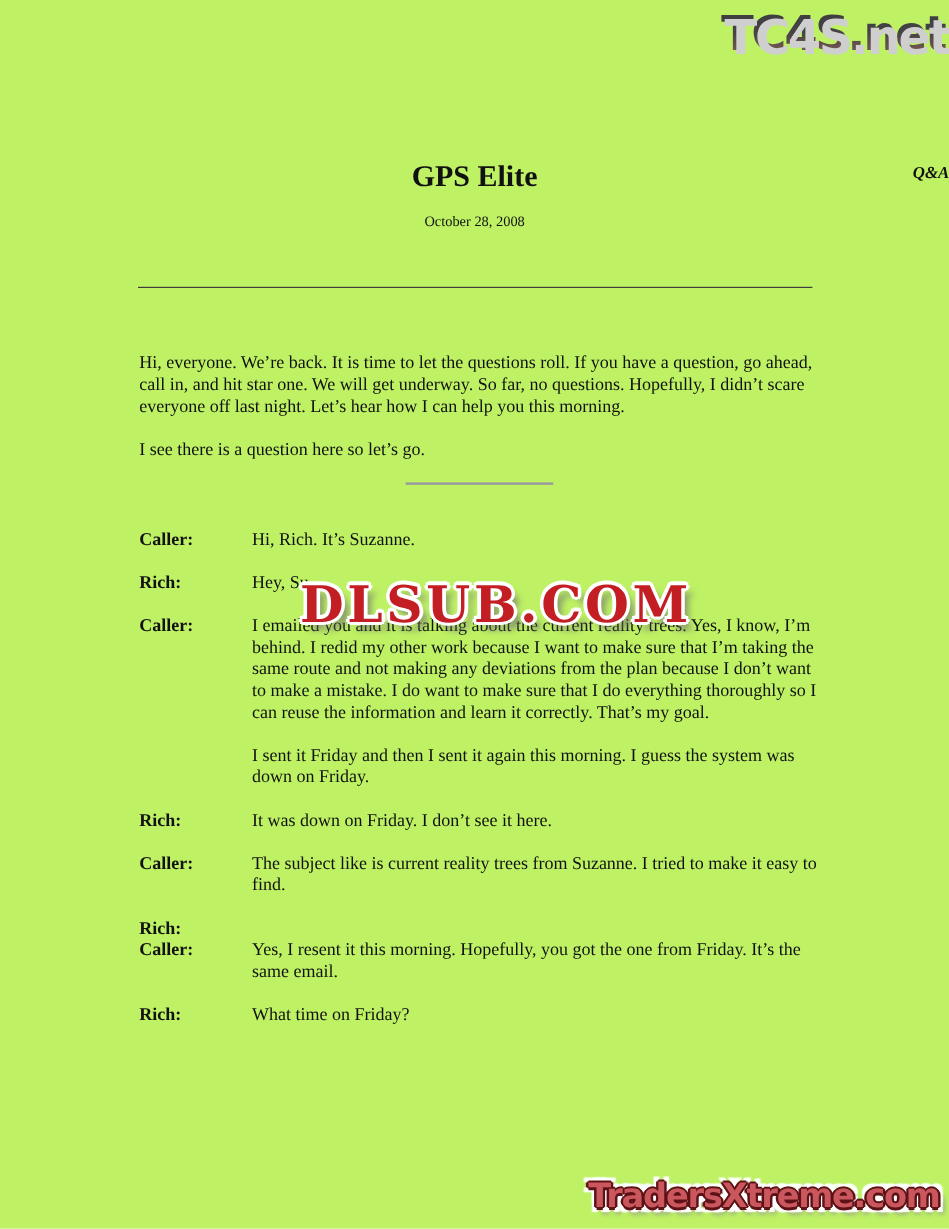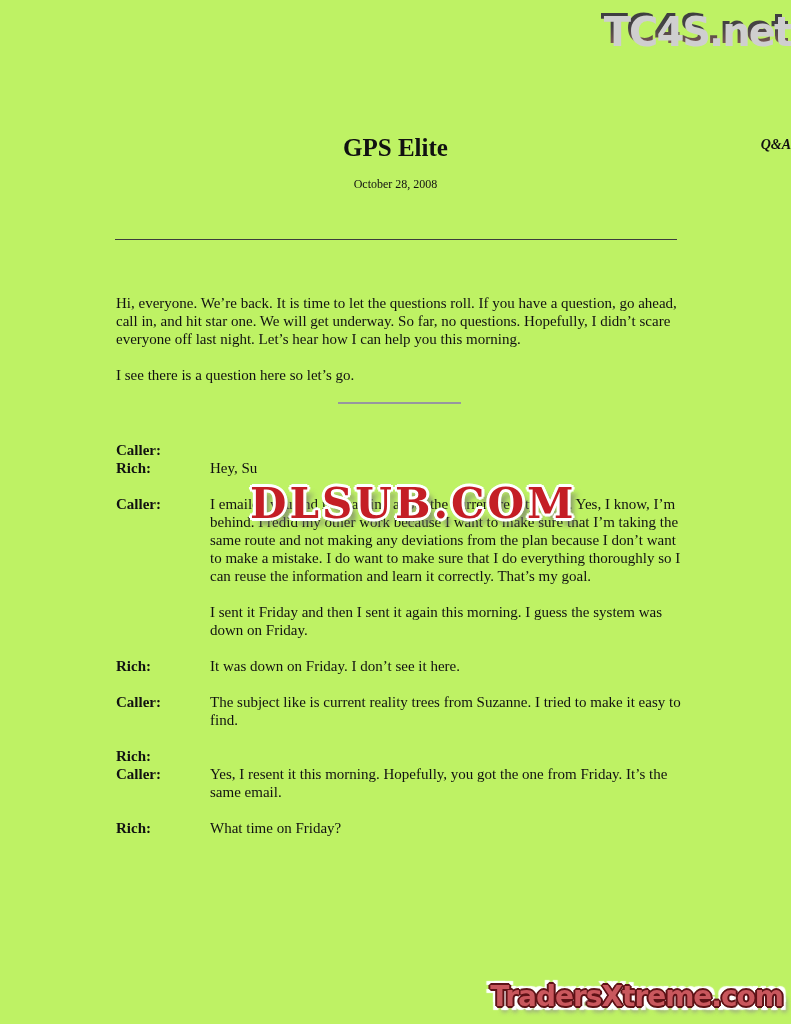--- a/index.html
+++ b/index.html
@@ -96,20 +96,23 @@
 
   <div class="content">
 
     <p>Hi, everyone. We’re back. It is time to let the questions roll. If you have a question, go ahead, call in, and hit star one. We will get underway. So far, no questions. Hopefully, I didn’t scare everyone off last night. Let’s hear how I can help you this morning.</p>
     <p>I see there is a question here so let’s go.</p>
 
     <div class="divider-short"></div>
 
     <div class="dialogue-row">
       <div class="speaker">Caller:</div>
+      <div class="speech">
+        <p>Hi, Rich. It’s Suzanne.</p>
+      </div>
     </div>
 
     <div class="dialogue-row">
       <div class="speaker">Rich:</div>
       <div class="speech">
         <p>Hey, Su</p>
       </div>
     </div>
 
     <div class="dialogue-row">

